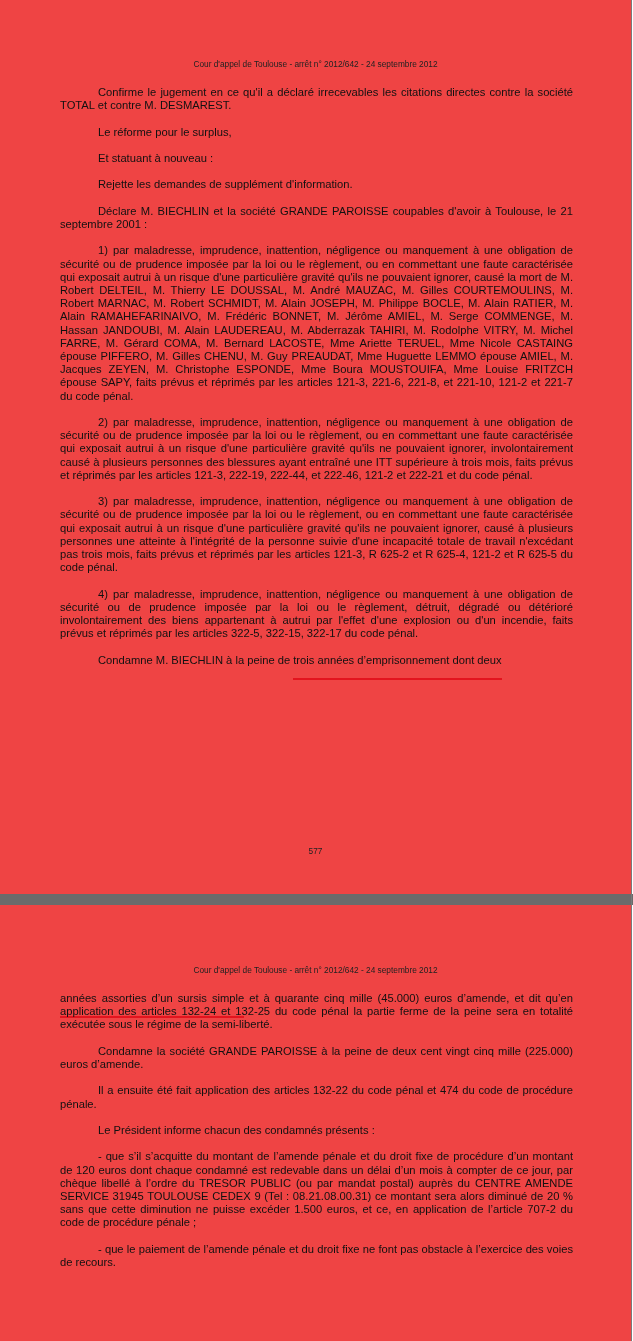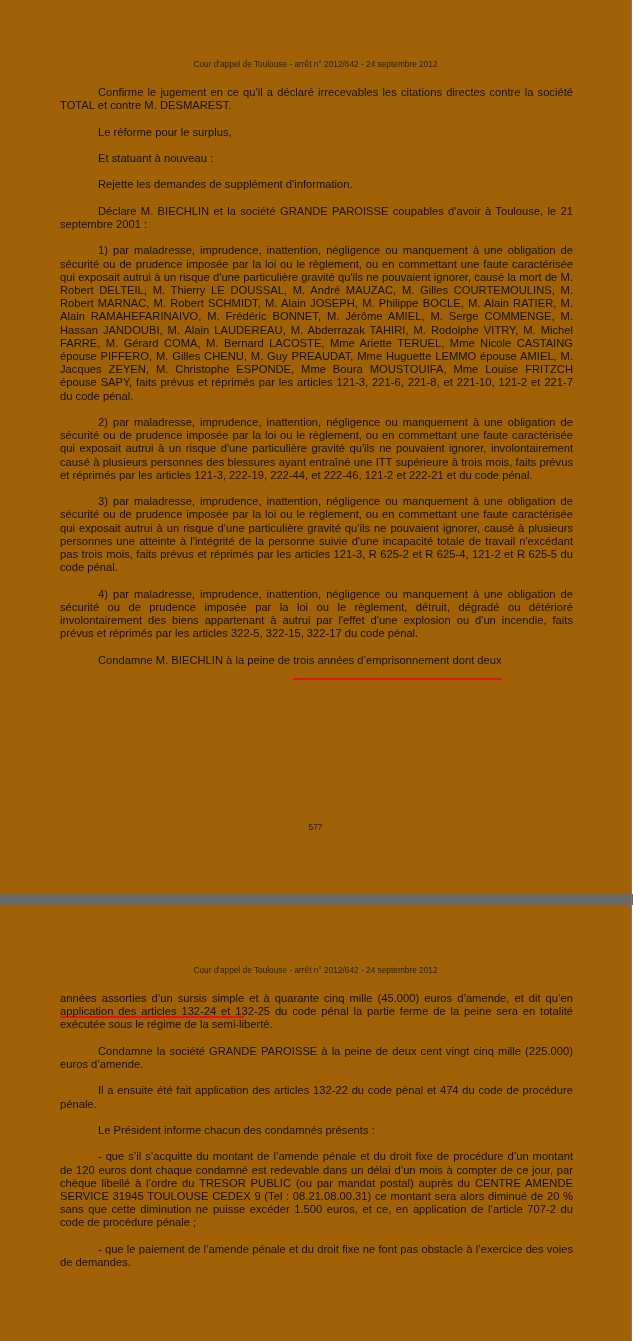--- a/index.html
+++ b/index.html
@@ -17,21 +17,21 @@
     top: 0;
     right: 1px;
     width: 1px;
     height: 1341px;
     background: #7a7a7a;
   }
   .page {
     position: absolute;
     left: 0;
     width: 631px;
-    background: #a16207;
+    background: #ef4444;
   }
   #page1 { top: 0; height: 894px; }
   #page2 { top: 905px; height: 436px; }
   .separator {
     position: absolute;
     left: 0;
     top: 894px;
     width: 633px;
     height: 11px;
     background: #6b6b6b;
@@ -68,21 +68,21 @@
     margin: 0;
   }
   .hl {
     text-decoration: none;
     border-bottom: 2.5px solid #e3141e;
     padding-bottom: 12px;
   }
   .page-number {
     position: absolute;
     left: 0;
-    top: 822px;
+    top: 846px;
     width: 631px;
     text-align: center;
     font-size: 8.3px;
     color: #222;
   }
 </style>
 </head>
 <body>
 
 <div class="page" id="page1">
@@ -105,17 +105,17 @@
 <div class="separator" style="background: rgb(107, 107, 107);"></div>
 
 <div class="page" id="page2">
   <div class="running-header">Cour d'appel de Toulouse - arrêt n° 2012/642 - 24 septembre 2012</div>
   <div class="body-text">
     <p class="noindent"><span class="hl" style="border-bottom-color: rgb(227, 20, 30);">années assorties d’un sursis simple</span><span> et à quarante cinq mille (45.000) euros d’amende, et dit qu’en application des articles 132-24 et 132-25 du code pénal la partie ferme de la peine sera en totalité exécutée sous le régime de la semi-liberté.</span></p>
     <p>Condamne la société GRANDE PAROISSE à la peine de deux cent vingt cinq mille (225.000) euros d’amende.</p>
     <p>Il a ensuite été fait application des articles 132-22 du code pénal et 474 du code de procédure pénale.</p>
     <p>Le Président informe chacun des condamnés présents :</p>
     <p>- que s’il s’acquitte du montant de l’amende pénale et du droit fixe de procédure d’un montant de 120 euros dont chaque condamné est redevable dans un délai d’un mois à compter de ce jour, par chèque libellé à l’ordre du TRESOR PUBLIC (ou par mandat postal) auprès du CENTRE AMENDE SERVICE 31945 TOULOUSE CEDEX 9 (Tel : 08.21.08.00.31) ce montant sera alors diminué de 20 % sans que cette diminution ne puisse excéder 1.500 euros, et ce, en application de l’article 707-2 du code de procédure pénale ;</p>
-    <p>- que le paiement de l’amende pénale et du droit fixe ne font pas obstacle à l’exercice des voies de demandes.</p>
+    <p>- que le paiement de l’amende pénale et du droit fixe ne font pas obstacle à l’exercice des voies de recours.</p>
   </div>
 </div>
 
 <div class="right-edge"></div>
 
 </body></html>

